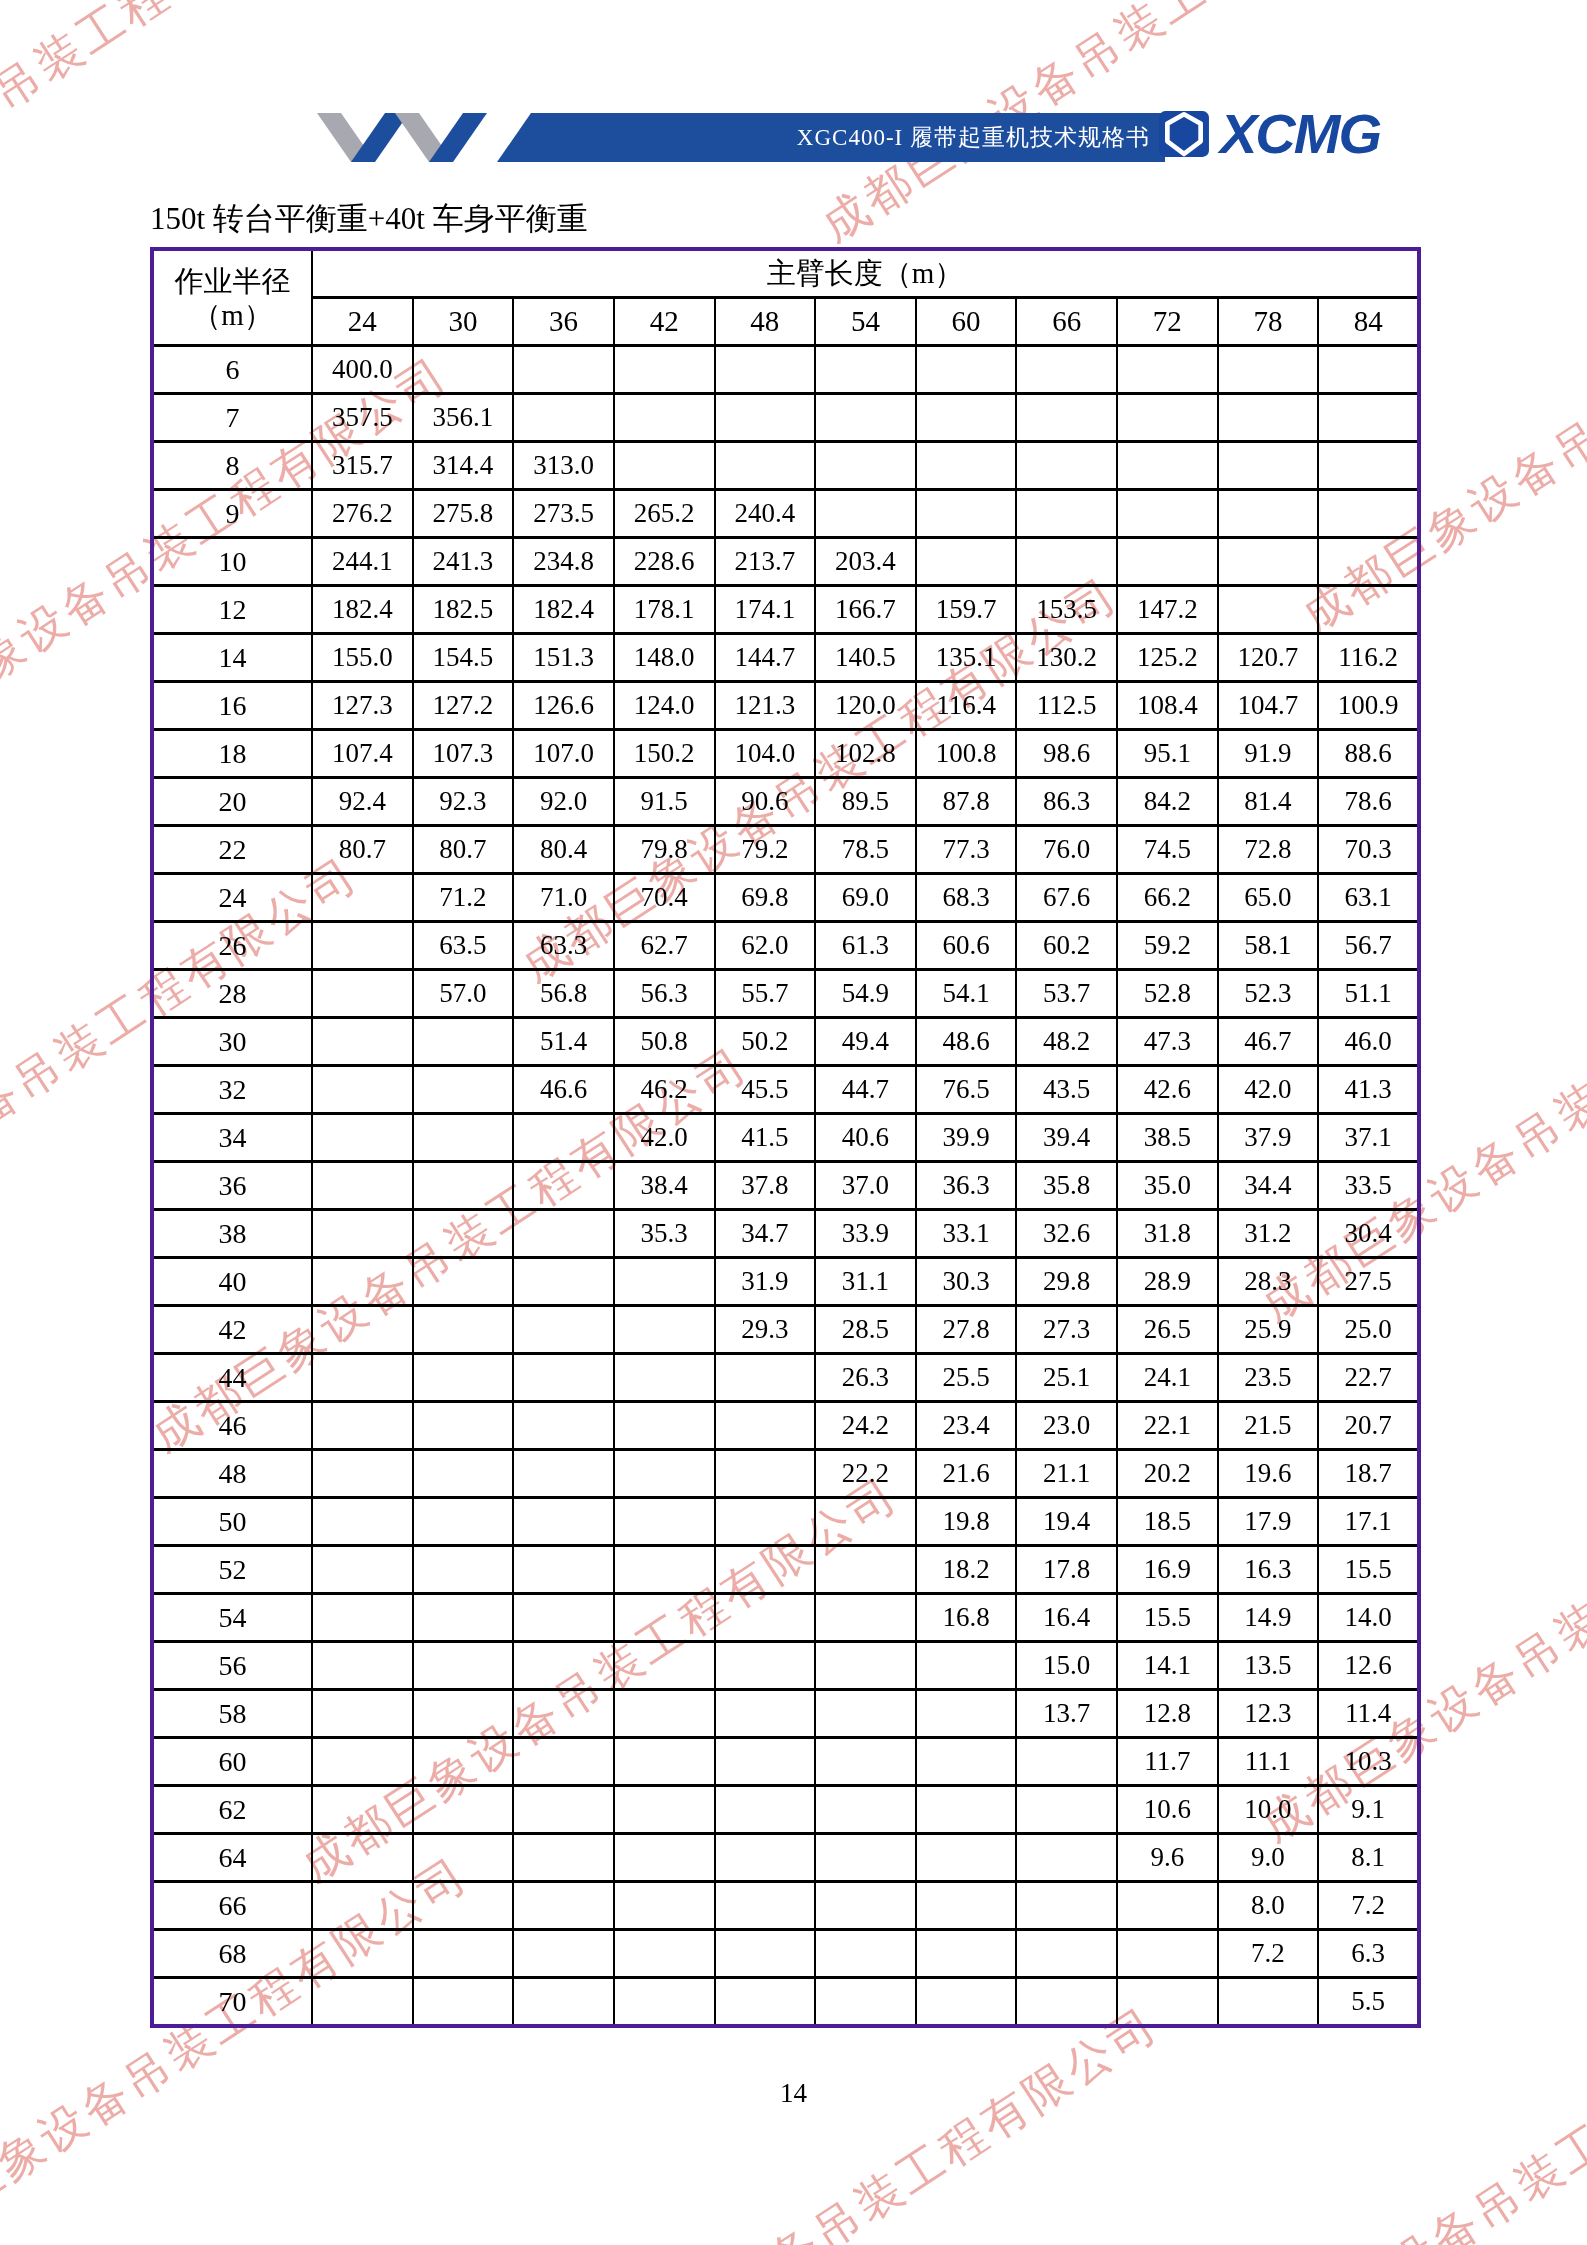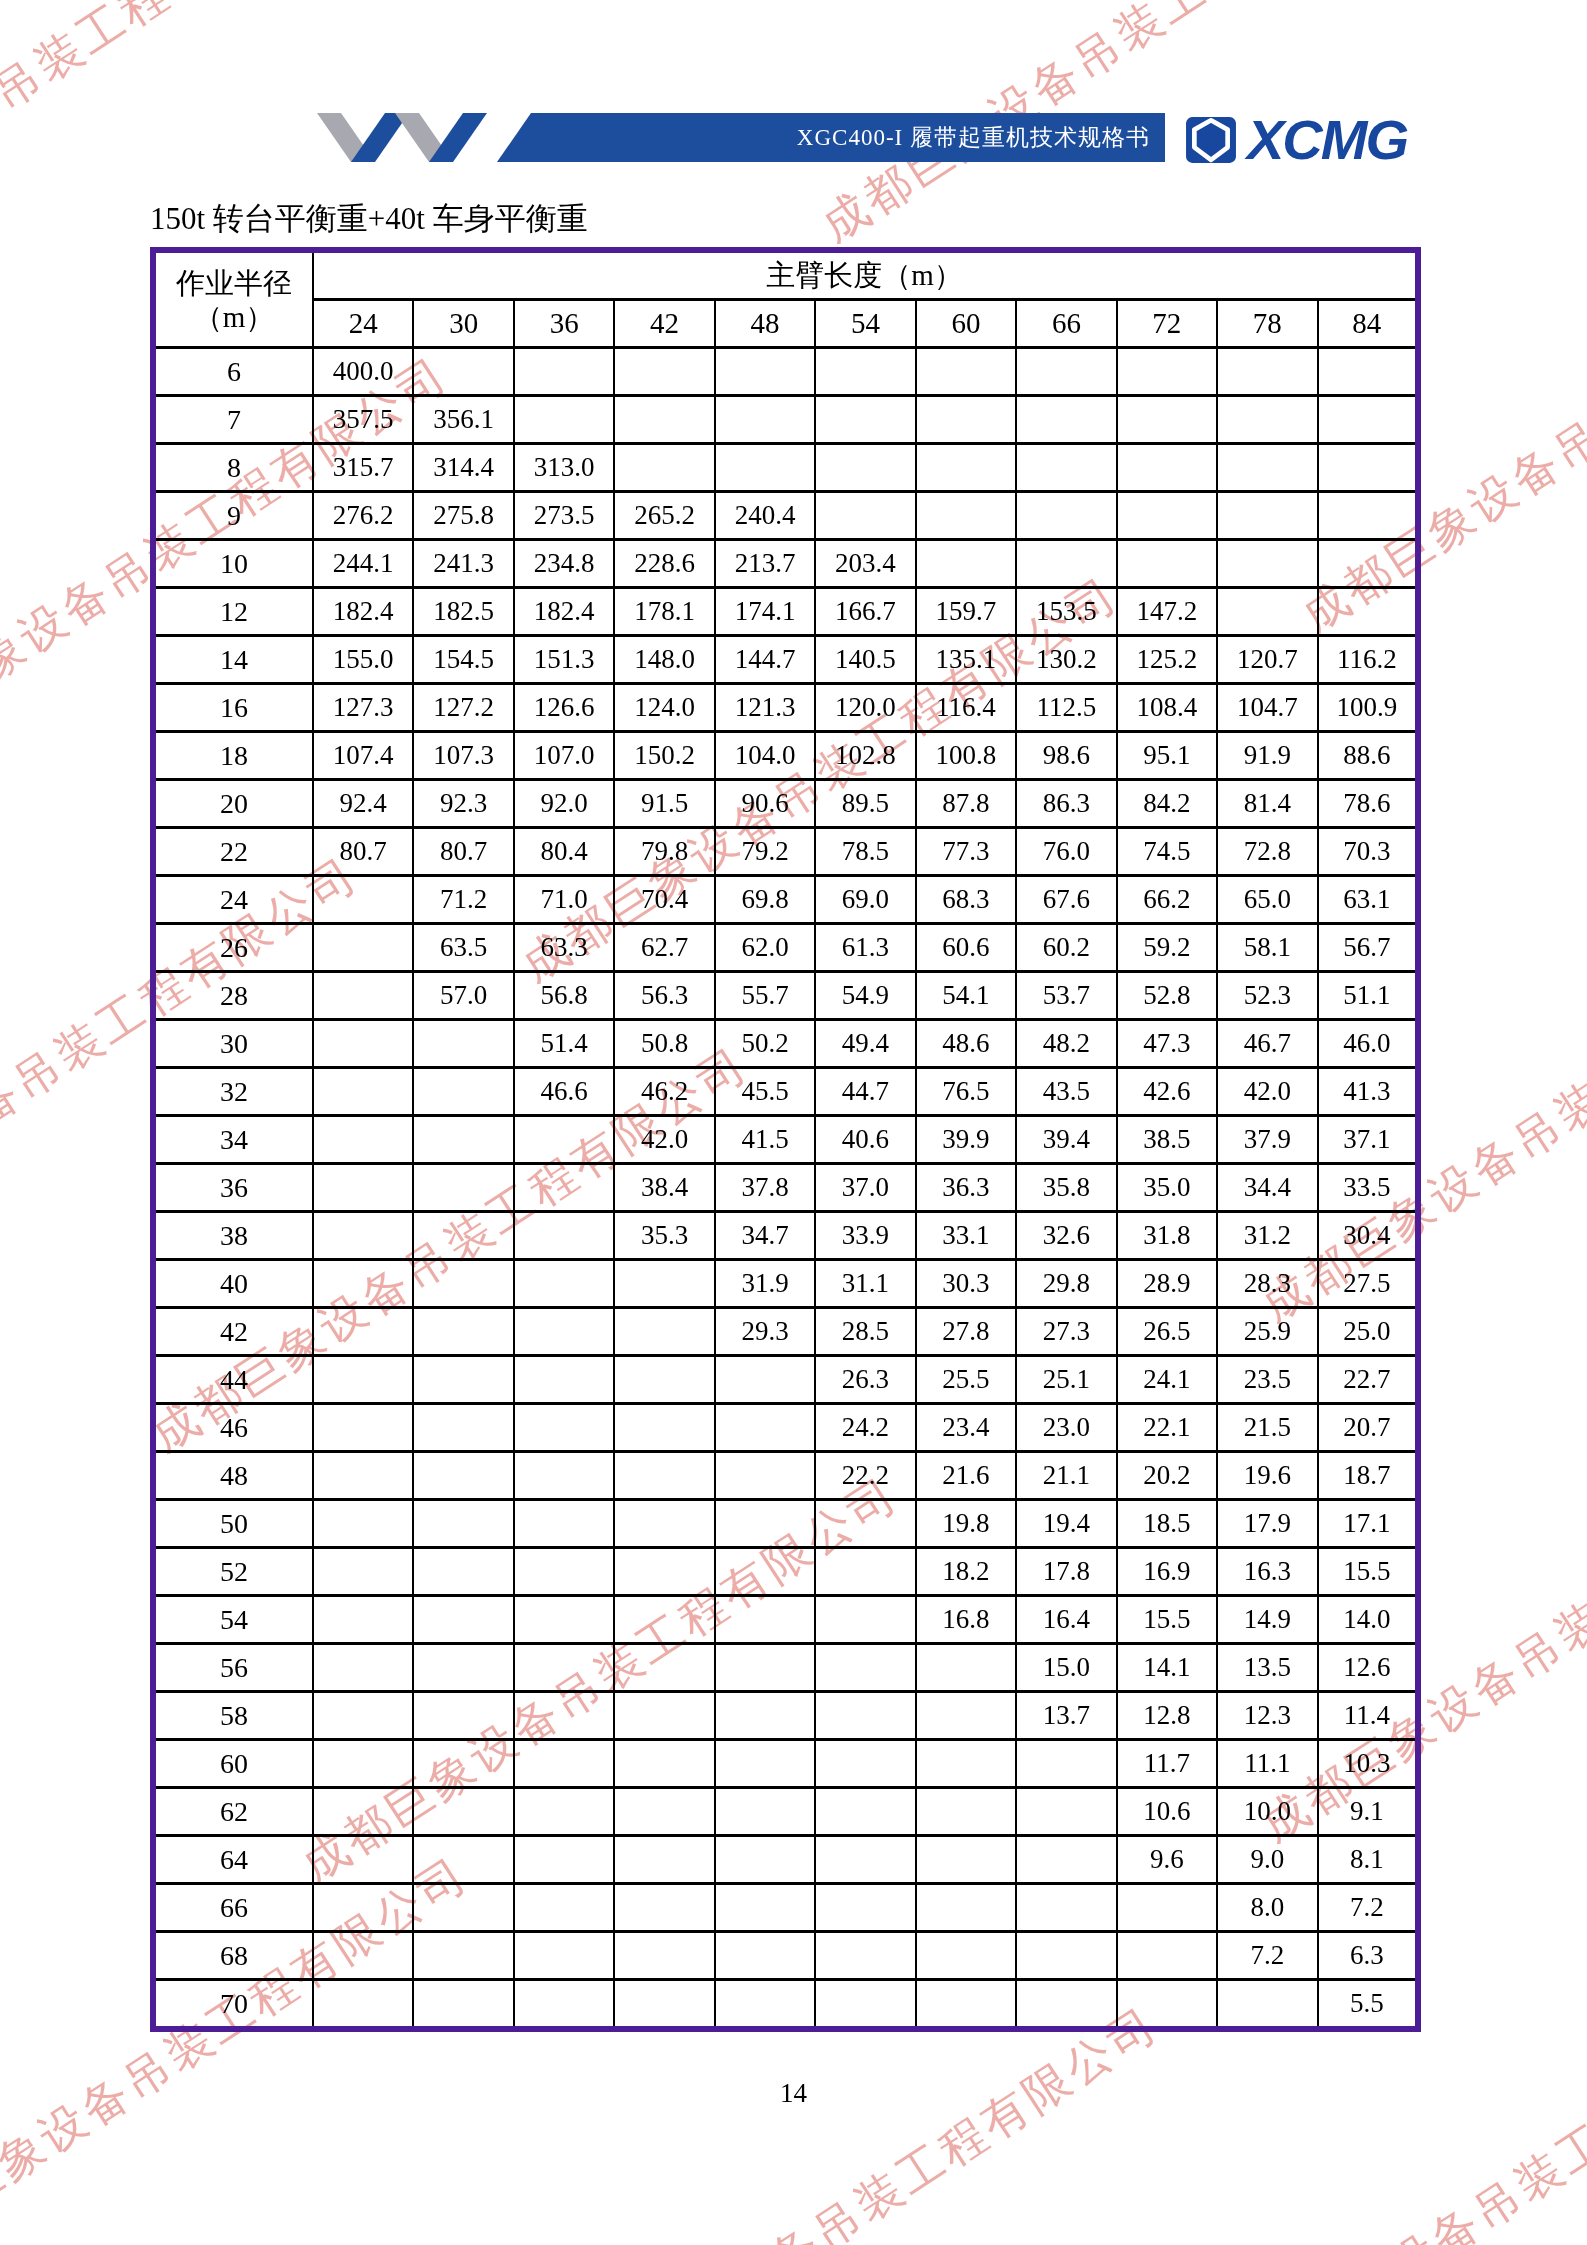--- a/index.html
+++ b/index.html
@@ -25,21 +25,21 @@
     font-family:"Liberation Serif","DejaVu Serif",serif;
     z-index:1;
   }
 
   
   .banner-svg{position:absolute;left:0;top:113px;width:1587px;height:49px;z-index:2;}
   .banner-text{
     position:absolute;top:113px;right:437px;height:49px;line-height:49px;
     color:#ffffff;font-size:23px;letter-spacing:1px;z-index:3;
   }
-  .logo{position:absolute;left:1183px;top:108px;height:58px;z-index:3;display:flex;align-items:flex-end;}
+  .logo{position:absolute;left:1156px;top:108px;height:58px;z-index:3;display:flex;align-items:flex-start;}
   .logo-emblem{width:56px;height:52px;display:block;}
   .logo-text{
     font-family:"Liberation Sans","DejaVu Sans",sans-serif;
     font-weight:bold;font-style:italic;
     font-size:56px;line-height:52px;
     color:#17479e;letter-spacing:-2px;
     margin-left:8px;
   }
 
   
@@ -60,21 +60,21 @@
   .load-table td,.load-table th{
     border-left:2px solid #000;
     border-right:2px solid #000;
     border-top:3px solid #000;
     border-bottom:3px solid #000;
     text-align:center;vertical-align:middle;
     height:45px;padding:0;
     font-weight:normal;
     overflow:hidden;
   }
-  .load-table{border:6px solid #4c1d95;}
+  .load-table{border:4px solid #4c1d95;}
   .radius-head{font-size:29px;line-height:34px;}
   .boom-head{font-size:29px;}
   .boom-len{font-size:29px;}
   .radius-cell{font-size:28px;}
 
   
   .page-number{
     position:absolute;left:0;top:2078px;width:100%;
     text-align:center;font-size:27px;z-index:2;
   }

